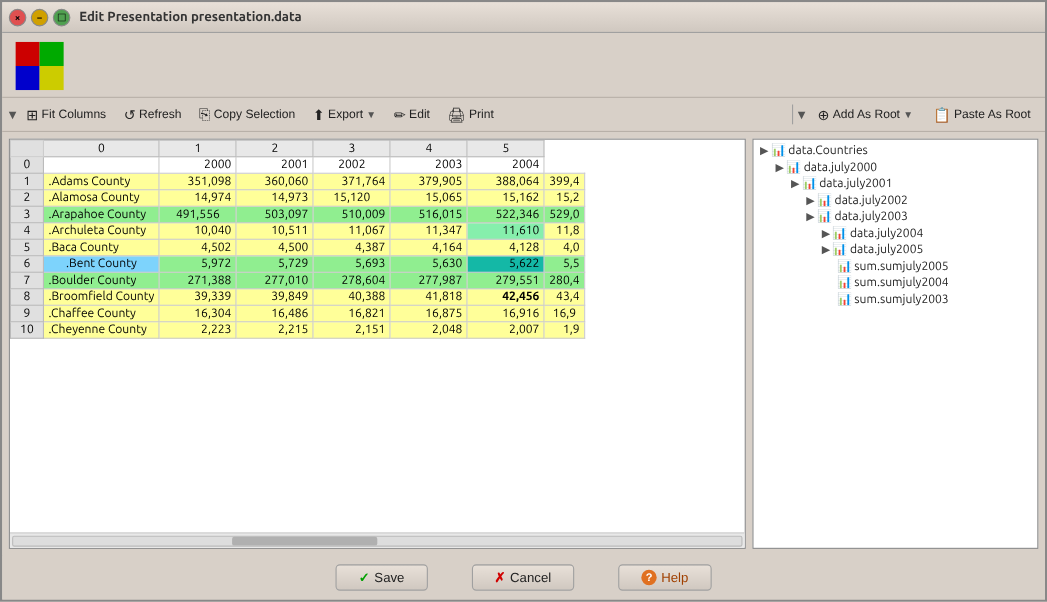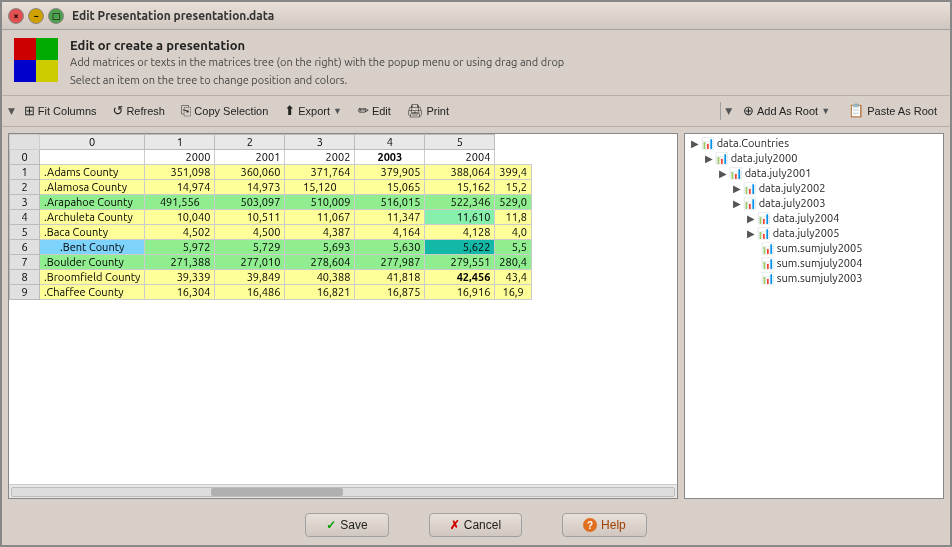--- a/index.html
+++ b/index.html
@@ -261,25 +261,20 @@
   </div>
 
   <div class="header-info">
     <div class="logo-block">
       <div class="logo-inner">
         <div class="logo-r"></div>
         <div class="logo-g"></div>
         <div class="logo-b"></div>
         <div class="logo-y"></div>
       </div>
-    </div>
-    <div class="header-text">
-      <div class="header-title">Edit or create a presentation</div>
-      <div class="header-desc">Add matrices or texts in the matrices tree (on the right) with the popup menu or using drag and drop</div>
-      <div class="header-desc">Select an item on the tree to change position and colors.</div>
     </div>
   </div>
 
   <div class="toolbar">
     <div class="toolbar-left">
       <span class="drop-arrow">▼</span>
 
       <button class="tool-btn">
         <span class="tool-btn-icon">⊞</span>
         <span>Fit Columns</span>
@@ -343,22 +338,22 @@
               <th class="col-header">2</th>
               <th class="col-header">3</th>
               <th class="col-header">4</th>
               <th class="col-header">5</th>
             </tr>
             <tr>
               <th class="row-header">0</th>
               <td class="cell-plain" style="text-align:right; font-size:11px; background:#fff; border:1px solid #ccc; padding:1px 4px;"></td>
               <td class="cell-plain" style="text-align:right; font-size:11px; background:#fff; border:1px solid #ccc; padding:1px 4px;">2000</td>
               <td class="cell-plain" style="text-align:right; font-size:11px; background:#fff; border:1px solid #ccc; padding:1px 4px;">2001</td>
-              <td class="cell-plain" style="text-align:right; font-size:11px; background:#fff; border:1px solid #ccc; padding:1px 4px;">2002</td>
-              <td class="cell-plain" style="text-align:center; font-size:11px; background:#fff; border:1px solid #ccc; padding:1px 4px;font-weight:bold;">2003</td>
+              <td class="cell-plain" style="text-align:center; font-size:11px; background:#fff; border:1px solid #ccc; padding:1px 4px;">2002</td>
+              <td class="cell-plain" style="text-align:right; font-size:11px; background:#fff; border:1px solid #ccc; padding:1px 4px;">2003</td>
               <td class="cell-plain" style="text-align:right; font-size:11px; background:#fff; border:1px solid #ccc; padding:1px 4px;">2004</td>
             </tr>
           </thead>
           <tbody id="table-body">
           <tr>
                 <th class="row-header">1</th>
                 <td style="background: rgb(255, 255, 153); text-align: left; border: 1px solid rgb(204, 204, 204); padding: 1px 4px;">.Adams County</td>
                 <td style="background: rgb(255, 255, 153); border: 1px solid rgb(204, 204, 204); padding: 1px 4px; text-align: right;">351,098</td>
                 <td style="background: rgb(255, 255, 153); border: 1px solid rgb(204, 204, 204); padding: 1px 4px; text-align: right;">360,060</td>
                 <td style="background: rgb(255, 255, 153); border: 1px solid rgb(204, 204, 204); padding: 1px 4px; text-align: right;">371,764</td>
@@ -438,20 +433,30 @@
               </tr>
               <tr>
                 <th class="row-header">9</th>
                 <td style="background: rgb(255, 255, 153); text-align: left; border: 1px solid rgb(204, 204, 204); padding: 1px 4px;">.Chaffee County</td>
                 <td style="background: rgb(255, 255, 153); border: 1px solid rgb(204, 204, 204); padding: 1px 4px; text-align: right;">16,304</td>
                 <td style="background: rgb(255, 255, 153); border: 1px solid rgb(204, 204, 204); padding: 1px 4px; text-align: right;">16,486</td>
                 <td style="background: rgb(255, 255, 153); border: 1px solid rgb(204, 204, 204); padding: 1px 4px; text-align: right;">16,821</td>
                 <td style="background: rgb(255, 255, 153); border: 1px solid rgb(204, 204, 204); padding: 1px 4px; text-align: right;">16,875</td>
                 <td style="background: rgb(255, 255, 153); border: 1px solid rgb(204, 204, 204); padding: 1px 4px; text-align: right;">16,916</td>
                 <td style="background: rgb(255, 255, 153); border: 1px solid rgb(204, 204, 204); padding: 1px 4px; text-align: center;">16,9</td>
+              </tr>
+              <tr>
+                <th class="row-header">10</th>
+                <td style="background: rgb(255, 255, 153); text-align: left; border: 1px solid rgb(204, 204, 204); padding: 1px 4px;">.Cheyenne County</td>
+                <td style="background: rgb(255, 255, 153); border: 1px solid rgb(204, 204, 204); padding: 1px 4px; text-align: right;">2,223</td>
+                <td style="background: rgb(255, 255, 153); border: 1px solid rgb(204, 204, 204); padding: 1px 4px; text-align: right;">2,215</td>
+                <td style="background: rgb(255, 255, 153); border: 1px solid rgb(204, 204, 204); padding: 1px 4px; text-align: right;">2,151</td>
+                <td style="background: rgb(255, 255, 153); border: 1px solid rgb(204, 204, 204); padding: 1px 4px; text-align: right;">2,048</td>
+                <td style="background: rgb(255, 255, 153); border: 1px solid rgb(204, 204, 204); padding: 1px 4px; text-align: right;">2,007</td>
+                <td style="background: rgb(255, 255, 153); border: 1px solid rgb(204, 204, 204); padding: 1px 4px; text-align: right;">1,9</td>
               </tr>
             </tbody>
         </table>
       </div>
       <div class="hscroll">
         <div class="hscroll-track">
           <div class="hscroll-thumb"></div>
         </div>
       </div>
     </div>

